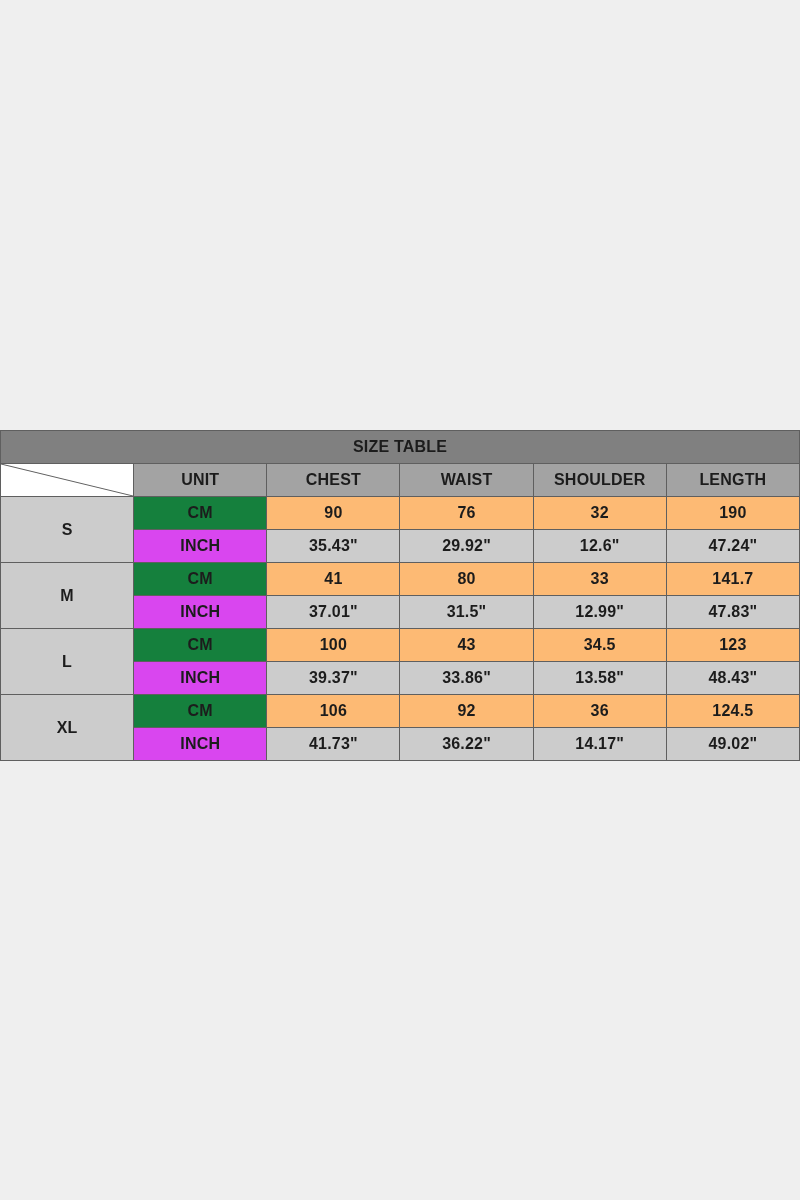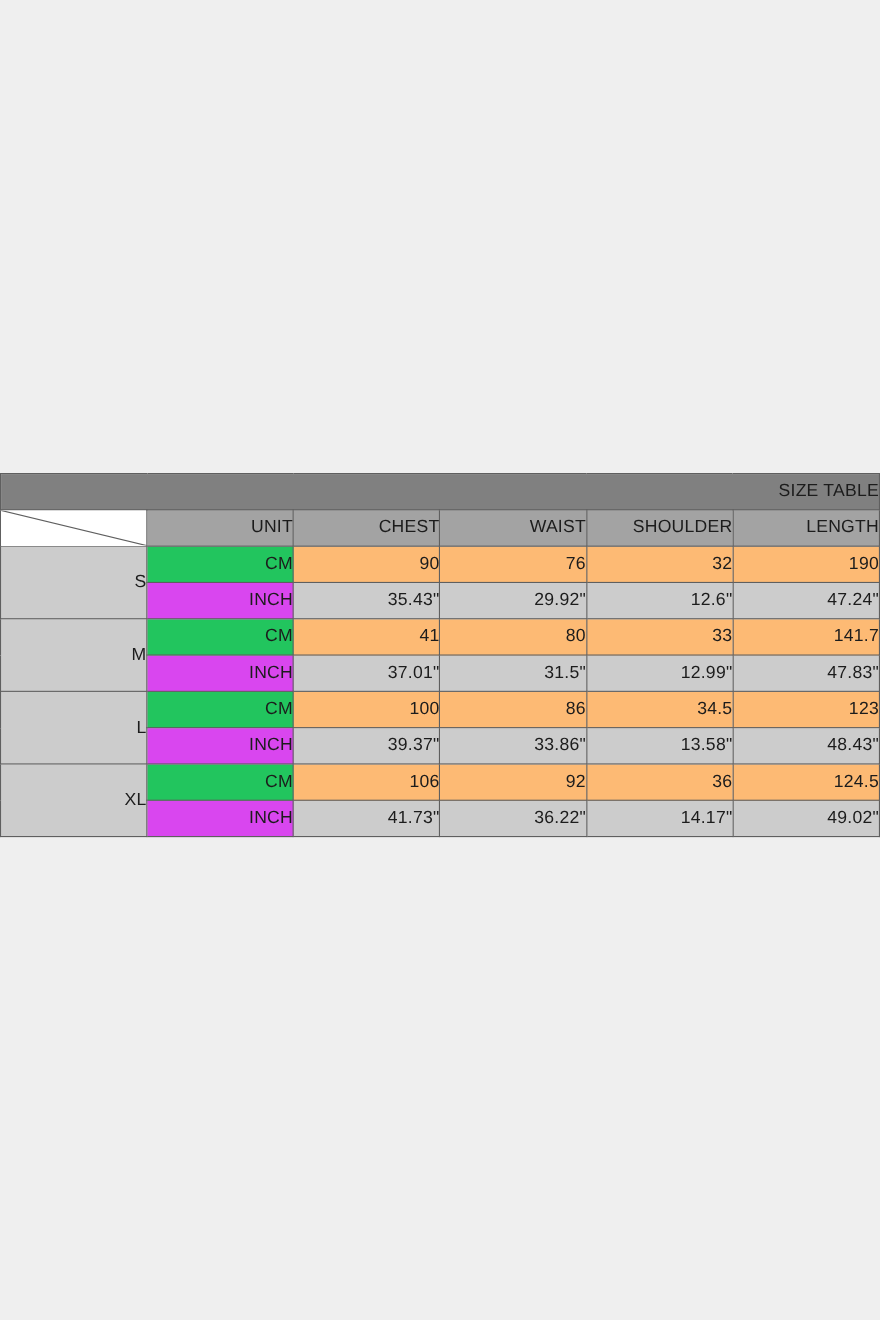--- a/index.html
+++ b/index.html
@@ -25,25 +25,25 @@
   table.size-table {
     border-collapse: collapse;
     table-layout: fixed;
     width: 800px;
     background: #ffffff;
   }
 
   table.size-table td,
   table.size-table th {
     border: 1px solid #5f5f5f;
-    text-align: right;
+    text-align: center;
     vertical-align: middle;
     color: #1c1c1c;
     font-size: 16px;
-    font-weight: normal;
+    font-weight: bold;
     padding: 0;
     height: 32px;
     letter-spacing: 0.2px;
   }
 
   
   .title-cell {
     background: #808080;
     color: #1c1c1c;
     font-size: 23px;
@@ -74,21 +74,21 @@
 
   
   .size-cell {
     background: #cccccc;
     font-size: 17px;
     width: 124px;
   }
 
   
   .unit-cm {
-    background: #22c55e;
+    background: #15803d;
   }
   .unit-inch {
     background: #d946ef;
   }
 
   
   .val-cm {
     background: #fdba74;
   }
   .val-inch {
@@ -149,21 +149,21 @@
         <td class="val-inch">37.01"</td>
         <td class="val-inch">31.5"</td>
         <td class="val-inch">12.99"</td>
         <td class="val-inch">47.83"</td>
       </tr>
 
       <tr>
         <td class="size-cell" rowspan="2">L</td>
         <td class="unit-cm">CM</td>
         <td class="val-cm">100</td>
-        <td class="val-cm">86</td>
+        <td class="val-cm">43</td>
         <td class="val-cm">34.5</td>
         <td class="val-cm">123</td>
       </tr>
       <tr>
         <td class="unit-inch">INCH</td>
         <td class="val-inch">39.37"</td>
         <td class="val-inch">33.86"</td>
         <td class="val-inch">13.58"</td>
         <td class="val-inch">48.43"</td>
       </tr>

